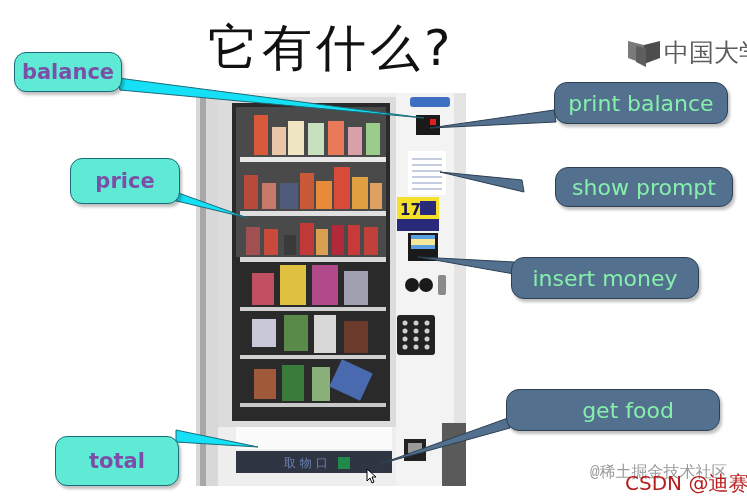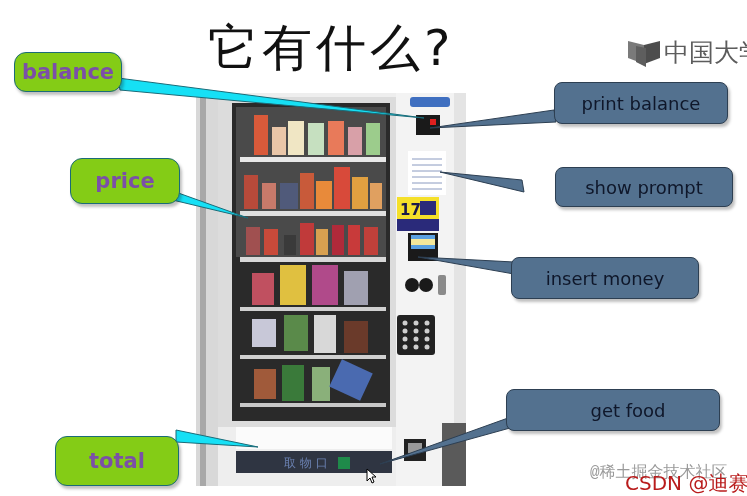--- a/index.html
+++ b/index.html
@@ -8,22 +8,22 @@
   .title { position:absolute; left:208px; top:18px; font-size:50px; color:#111; letter-spacing:4px; font-family:"DejaVu Sans", sans-serif; line-height:60px; white-space:nowrap;text-align:right; }
 
   .logo { position:absolute; left:626px; top:36px; display:flex; align-items:center; }
   .logo-text { font-size:25px; color:#5c5c5c; letter-spacing:0px; white-space:nowrap; font-family:"DejaVu Sans", sans-serif; }
 
   .machine { position:absolute; left:196px; top:93px; width:270px; height:393px; }
 
   .svg-layer { position:absolute; left:0; top:0; width:747px; height:496px; }
 
   .callout { position:absolute; display:flex; align-items:center; justify-content:center; white-space:nowrap; font-family:"DejaVu Sans", sans-serif; }
-  .callout.cyan { background:#84cc16; border:1.5px solid #1b6b78; border-radius:12px; color:#7b4fa8; font-weight:bold; font-size:21px; box-shadow:2px 3px 3px rgba(0,0,0,0.25); }
-  .callout.slate { background:#53718f; border:1.5px solid #2d3f52; border-radius:8px; color:#0f172a; font-size:18px; box-shadow:2px 3px 3px rgba(0,0,0,0.25); }
+  .callout.cyan { background:#5eead4; border:1.5px solid #1b6b78; border-radius:12px; color:#7b4fa8; font-weight:bold; font-size:21px; box-shadow:2px 3px 3px rgba(0,0,0,0.25); }
+  .callout.slate { background:#53718f; border:1.5px solid #2d3f52; border-radius:13px; color:#86efac; font-size:22px; box-shadow:2px 3px 3px rgba(0,0,0,0.25); }
 
   .watermark { position:absolute; left:590px; top:462px; font-size:16px; color:#9a9a9a; white-space:nowrap; font-family:Liberation Mono, monospace; }
   .watermark2 { position:absolute; left:625px; top:470px; font-size:20px; color:#b91c1c; white-space:nowrap; font-family:"DejaVu Sans", sans-serif; }
 </style>
 </head>
 <body>
 
 <div class="title">它有什么?</div>
 
 <div class="logo">

